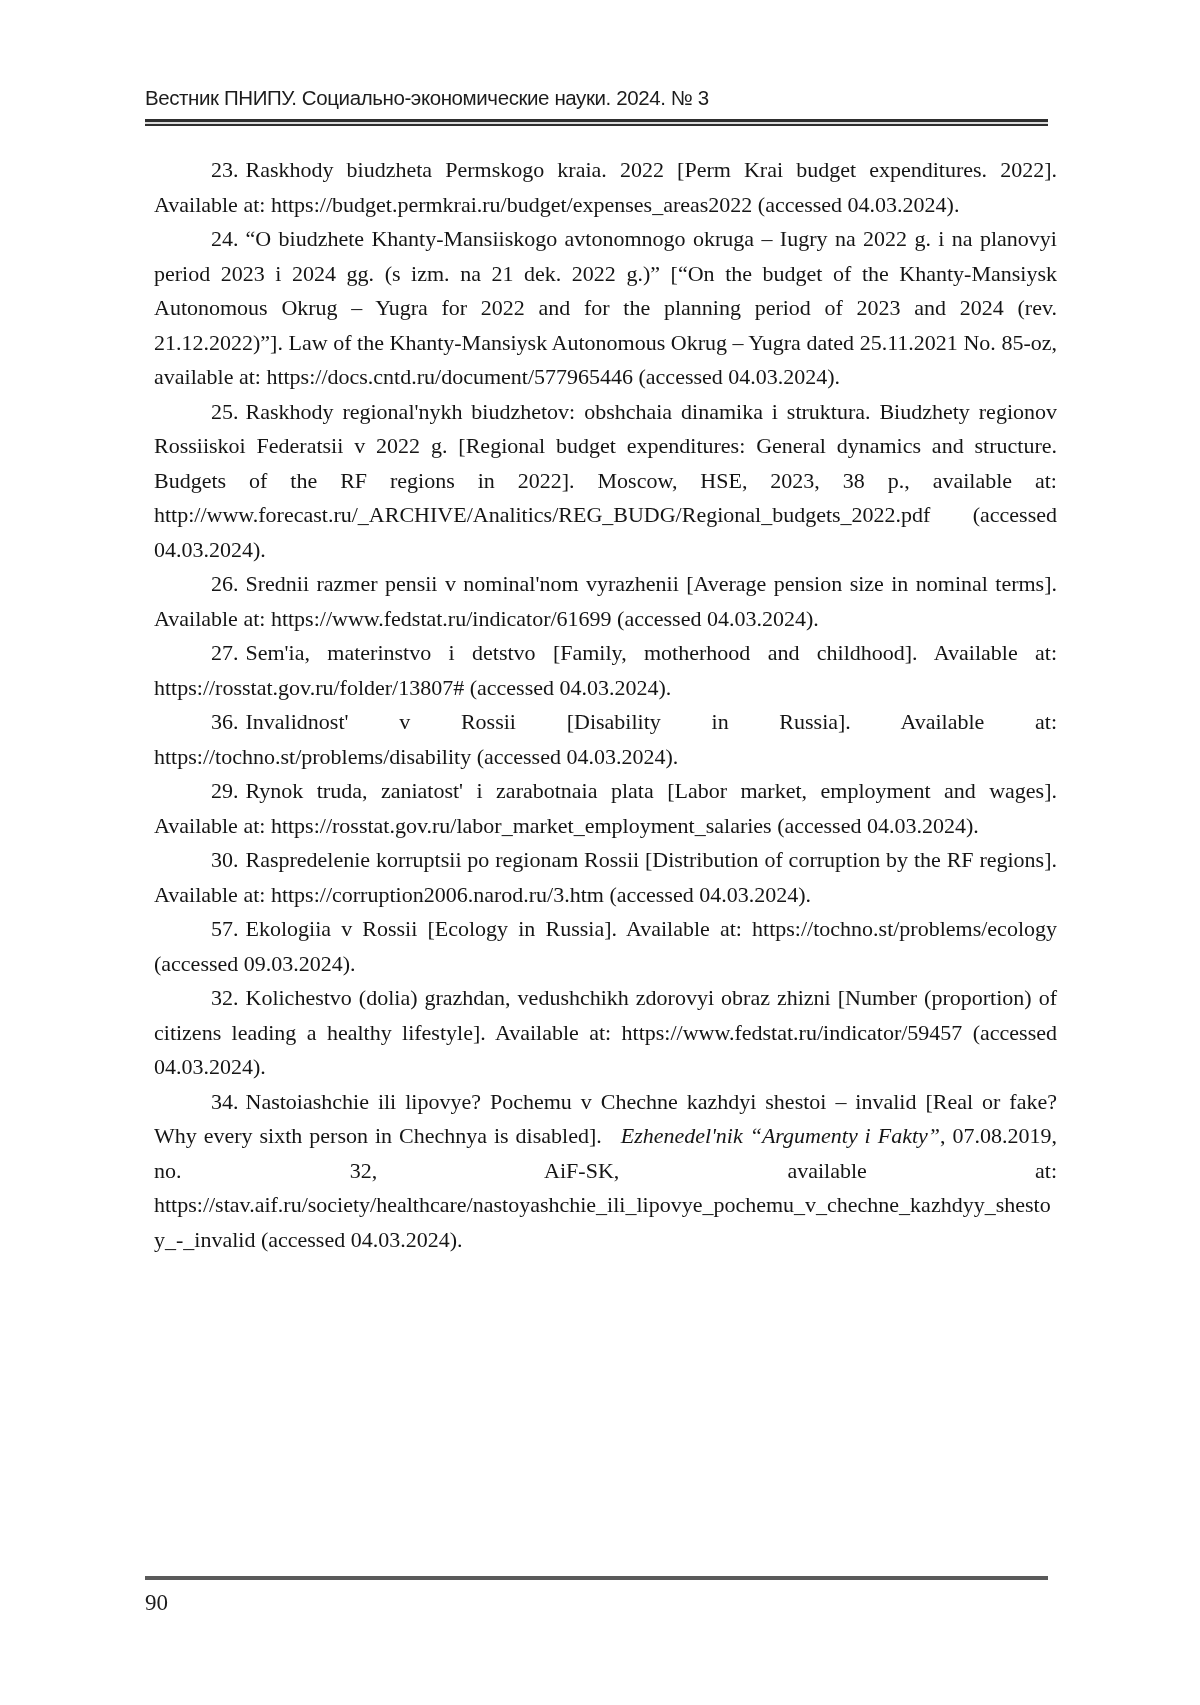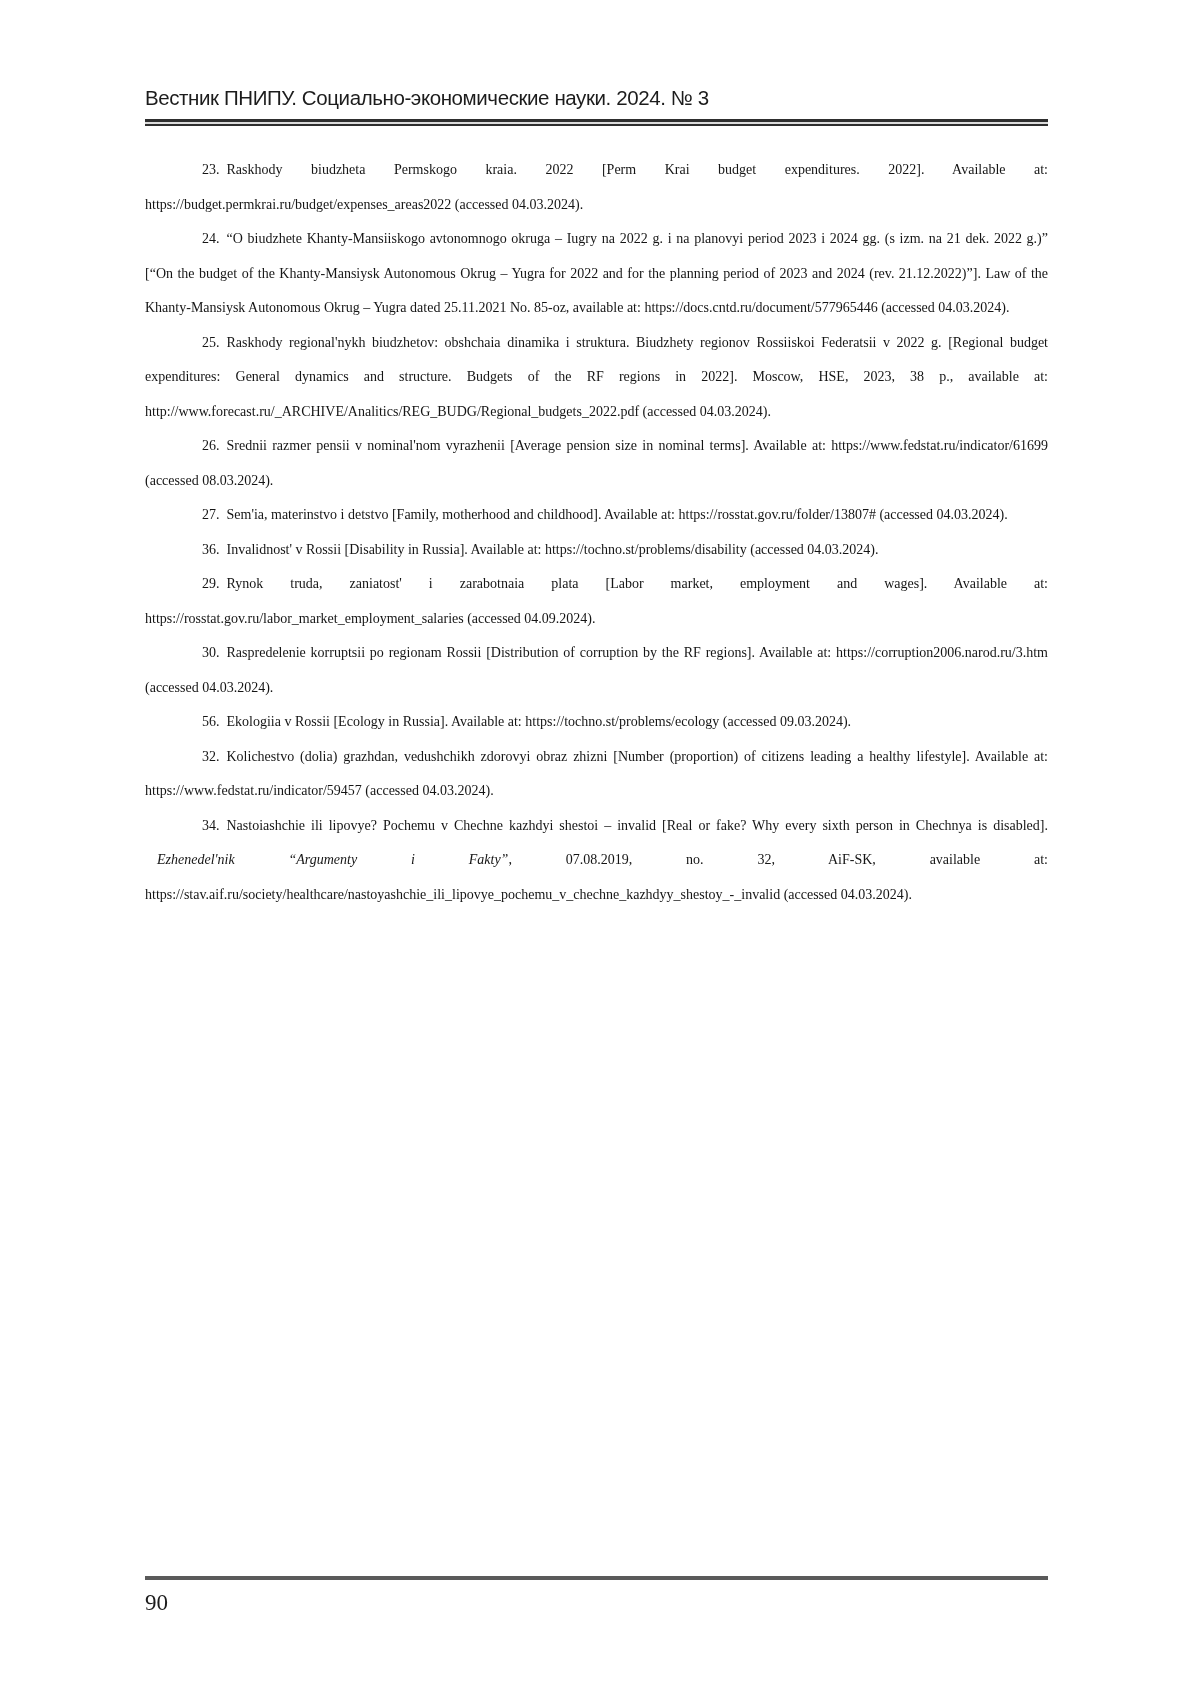--- a/index.html
+++ b/index.html
@@ -33,24 +33,24 @@
     top: 119px;
     width: 903px;
     height: 2px;
     background: #dcdcdc;
     border-top: 3px solid #2e2e2e;
     border-bottom: 2px solid #2e2e2e;
     box-sizing: content-box;
   }
   .references {
     position: absolute;
-    left: 145px;
+    left: 154px;
     top: 153px;
     width: 903px;
-    font-size: 14px;
+    font-size: 22px;
     line-height: 34.5px;
     text-align: justify;
     text-justify: inter-word;
   }
   .ref {
     margin: 0;
     text-indent: 57px;
     overflow-wrap: anywhere;
   }
   .ref-num {
@@ -79,24 +79,24 @@
 </head>
 <body>
 
 <div class="page">
   <div class="journal-header">Вестник ПНИПУ. Социально-экономические науки. 2024. № 3</div>
   <div class="header-rule"></div>
   <div class="references" id="references-list">
       <p class="ref"><span class="ref-num">23.</span><span class="seg-normal">Raskhody biudzheta Permskogo kraia. 2022 [Perm Krai budget expenditures. 2022]. Available at: https://budget.permkrai.ru/budget/expenses_areas2022 (accessed 04.03.2024).</span></p>
       <p class="ref"><span class="ref-num">24.</span><span class="seg-normal">“O biudzhete Khanty-Mansiiskogo avtonomnogo okruga – Iugry na 2022 g. i na planovyi period 2023 i 2024 gg. (s izm. na 21 dek. 2022 g.)” [“On the budget of the Khanty-Mansiysk Autonomous Okrug – Yugra for 2022 and for the planning period of 2023 and 2024 (rev. 21.12.2022)”]. Law of the Khanty-Mansiysk Autonomous Okrug – Yugra dated 25.11.2021 No. 85-oz, available at: https://docs.cntd.ru/document/577965446 (accessed 04.03.2024).</span></p>
       <p class="ref"><span class="ref-num">25.</span><span class="seg-normal">Raskhody regional'nykh biudzhetov: obshchaia dinamika i struktura. Biudzhety regionov Rossiiskoi Federatsii v 2022 g. [Regional budget expenditures: General dynamics and structure. Budgets of the RF regions in 2022]. Moscow, HSE, 2023, 38 p., available at: http://www.forecast.ru/_ARCHIVE/Analitics/REG_BUDG/Regional_budgets_2022.pdf (accessed 04.03.2024).</span></p>
-      <p class="ref"><span class="ref-num">26.</span><span class="seg-normal">Srednii razmer pensii v nominal'nom vyrazhenii [Average pension size in nominal terms]. Available at: https://www.fedstat.ru/indicator/61699 (accessed 08.03.2024).</span></p>
+      <p class="ref"><span class="ref-num">26.</span><span class="seg-normal">Srednii razmer pensii v nominal'nom vyrazhenii [Average pension size in nominal terms]. Available at: https://www.fedstat.ru/indicator/61699 (accessed 04.03.2024).</span></p>
       <p class="ref"><span class="ref-num">27.</span><span class="seg-normal">Sem'ia, materinstvo i detstvo [Family, motherhood and childhood]. Available at: https://rosstat.gov.ru/folder/13807# (accessed 04.03.2024).</span></p>
       <p class="ref"><span class="ref-num">36.</span><span class="seg-normal">Invalidnost' v Rossii [Disability in Russia]. Available at: https://tochno.st/problems/disability (accessed 04.03.2024).</span></p>
-      <p class="ref"><span class="ref-num">29.</span><span class="seg-normal">Rynok truda, zaniatost' i zarabotnaia plata [Labor market, employment and wages]. Available at: https://rosstat.gov.ru/labor_market_employment_salaries (accessed 04.09.2024).</span></p>
+      <p class="ref"><span class="ref-num">29.</span><span class="seg-normal">Rynok truda, zaniatost' i zarabotnaia plata [Labor market, employment and wages]. Available at: https://rosstat.gov.ru/labor_market_employment_salaries (accessed 04.03.2024).</span></p>
       <p class="ref"><span class="ref-num">30.</span><span class="seg-normal">Raspredelenie korruptsii po regionam Rossii [Distribution of corruption by the RF regions]. Available at: https://corruption2006.narod.ru/3.htm (accessed 04.03.2024).</span></p>
-      <p class="ref"><span class="ref-num">56.</span><span class="seg-normal">Ekologiia v Rossii [Ecology in Russia]. Available at: https://tochno.st/problems/ecology (accessed 09.03.2024).</span></p>
+      <p class="ref"><span class="ref-num">57.</span><span class="seg-normal">Ekologiia v Rossii [Ecology in Russia]. Available at: https://tochno.st/problems/ecology (accessed 09.03.2024).</span></p>
       <p class="ref"><span class="ref-num">32.</span><span class="seg-normal">Kolichestvo (dolia) grazhdan, vedushchikh zdorovyi obraz zhizni [Number (proportion) of citizens leading a healthy lifestyle]. Available at: https://www.fedstat.ru/indicator/59457 (accessed 04.03.2024).</span></p>
       <p class="ref"><span class="ref-num">34.</span><span class="seg-normal">Nastoiashchie ili lipovye? Pochemu v Chechne kazhdyi shestoi – invalid [Real or fake? Why every sixth person in Chechnya is disabled]. </span><span class="seg-italic">Ezhenedel'nik “Argumenty i Fakty”</span><span class="seg-normal">, 07.08.2019, no. 32, AiF-SK, available at: https://stav.aif.ru/society/healthcare/nastoyashchie_ili_lipovye_pochemu_v_chechne_kazhdyy_shestoy_-_invalid (accessed 04.03.2024).</span></p>
     </div>
   <div class="footer-rule"></div>
   <div class="page-number">90</div>
 </div>
 
 </body></html>

